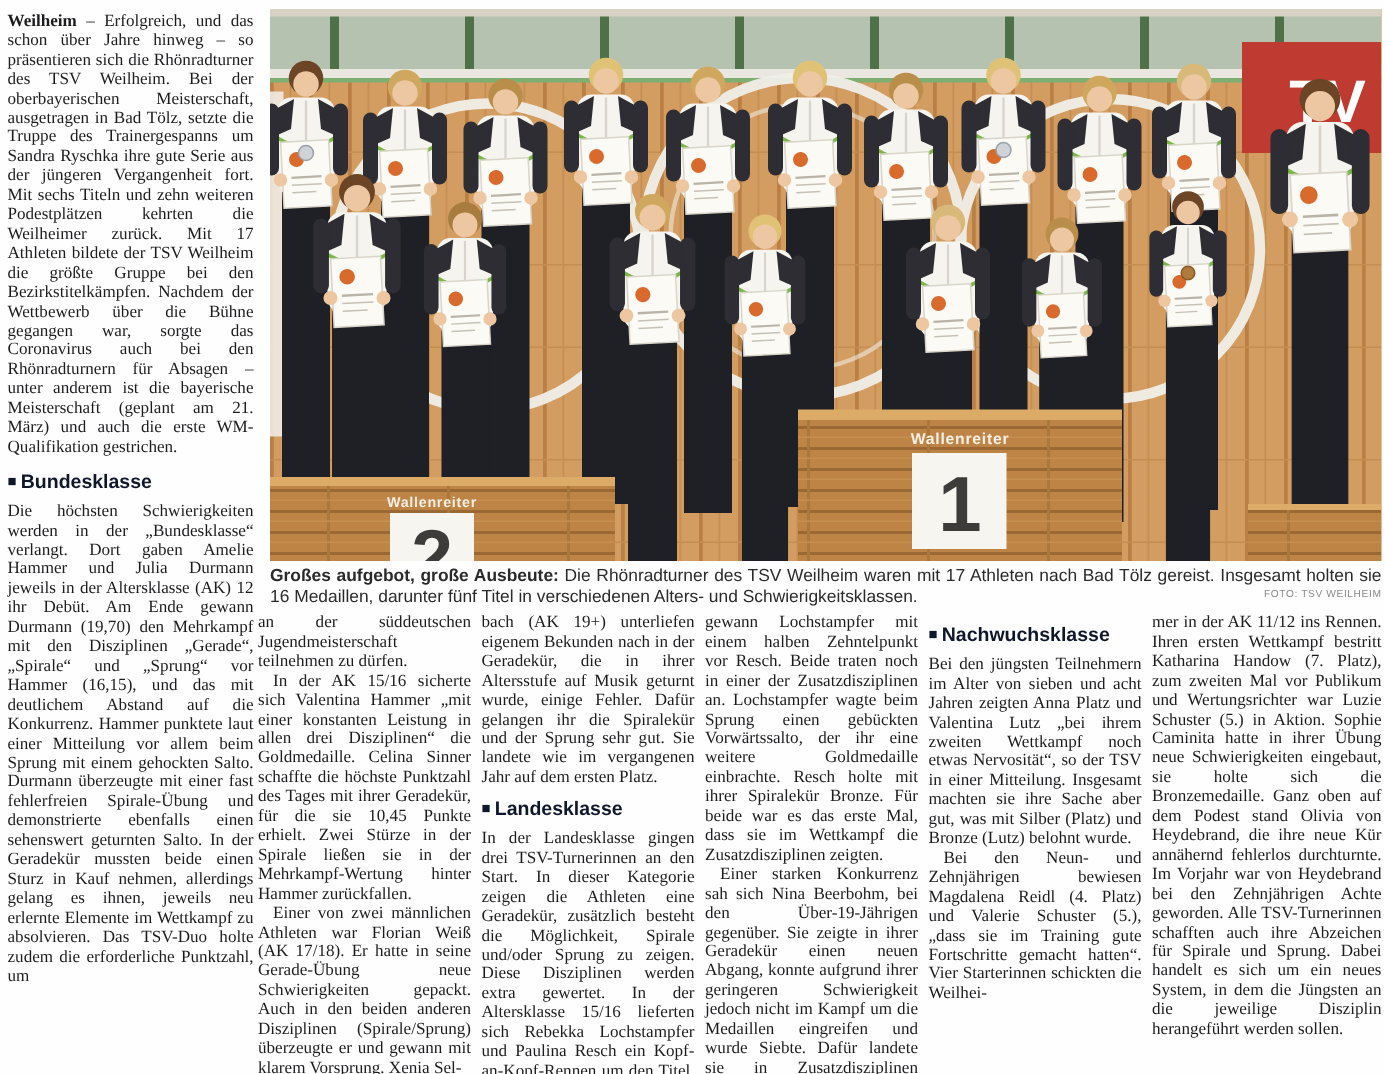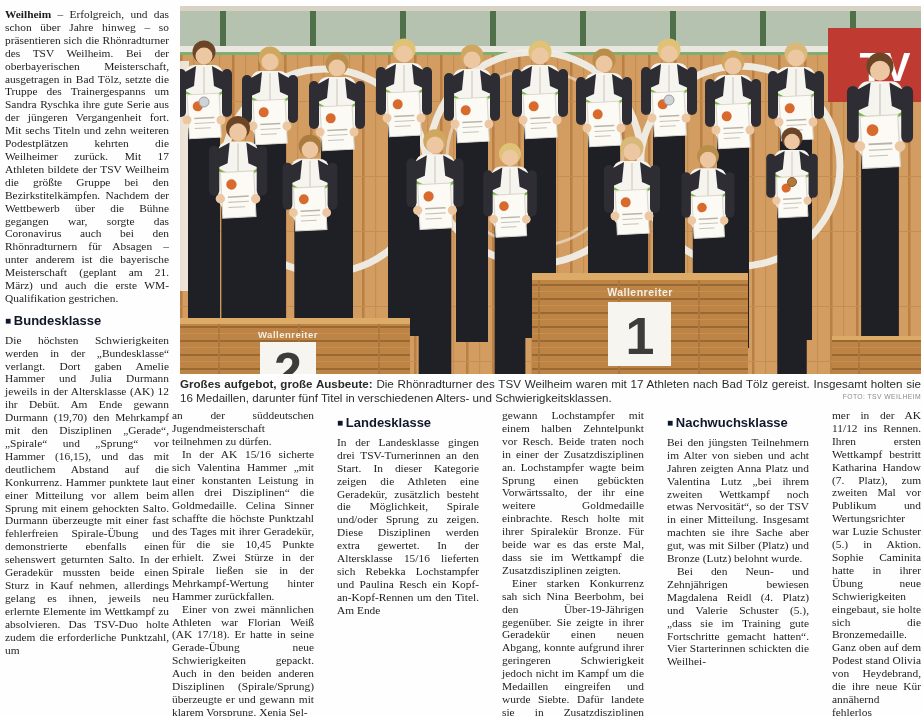--- a/index.html
+++ b/index.html
@@ -21,21 +21,21 @@
   .photo svg{display:block;}
   
   .caption{position:absolute;left:180px;top:377px;width:741px;height:28px;
            font-family:"Liberation Sans",sans-serif;font-size:11.6px;line-height:13.8px;
            color:#2a2a2a;text-align:justify;}
   .caption .capbold{font-weight:bold;}
   .credit{position:absolute;right:0;bottom:1px;font-size:6.8px;color:#8a8a8a;
           letter-spacing:0.4px;background:#fefefe;padding-left:6px;}
   
   .cols{position:absolute;left:172px;top:409px;width:749px;height:307px;
-        display:flex;gap:23px;}
+        display:flex;gap:7px;}
   .cols .col{width:142px;flex:0 0 142px;}
   .cols .col:last-child{flex:1 1 auto;}
   .cols .sec{margin:8px 0 5px 0;}
 </style>
 </head>
 <body>
 
 <div class="page">
 
   <div class="col1 bodytext">
@@ -172,20 +172,21 @@
     <span class="credit">FOTO: TSV WEILHEIM</span>
   </div>
 
   <div class="cols bodytext">
     <div class="col">
       <p>an der süddeutschen Jugendmeisterschaft teilnehmen zu dürfen.</p>
       <p class="ind">In der AK 15/16 sicherte sich Valentina Hammer „mit einer konstanten Leistung in allen drei Disziplinen“ die Goldmedaille. Celina Sinner schaffte die höchste Punktzahl des Tages mit ihrer Geradekür, für die sie 10,45 Punkte erhielt. Zwei Stürze in der Spirale ließen sie in der Mehrkampf-Wertung hinter Hammer zurückfallen.</p>
       <p class="ind">Einer von zwei männlichen Athleten war Florian Weiß (AK 17/18). Er hatte in seine Gerade-Übung neue Schwierigkeiten gepackt. Auch in den beiden anderen Disziplinen (Spirale/Sprung) überzeugte er und gewann mit klarem Vorsprung. Xenia Sel-</p>
     </div>
     <div class="col">
+      <p>bach (AK 19+) unterliefen eigenem Bekunden nach in der Geradekür, die in ihrer Altersstufe auf Musik geturnt wurde, einige Fehler. Dafür gelangen ihr die Spiralekür und der Sprung sehr gut. Sie landete wie im vergangenen Jahr auf dem ersten Platz.</p>
       <div class="sec"><span>Landesklasse</span></div>
       <p>In der Landesklasse gingen drei TSV-Turnerinnen an den Start. In dieser Kategorie zeigen die Athleten eine Geradekür, zusätzlich besteht die Möglichkeit, Spirale und/oder Sprung zu zeigen. Diese Disziplinen werden extra gewertet. In der Altersklasse 15/16 lieferten sich Rebekka Lochstampfer und Paulina Resch ein Kopf-an-Kopf-Rennen um den Titel. Am Ende</p>
     </div>
     <div class="col">
       <p>gewann Lochstampfer mit einem halben Zehntelpunkt vor Resch. Beide traten noch in einer der Zusatzdisziplinen an. Lochstampfer wagte beim Sprung einen gebückten Vorwärtssalto, der ihr eine weitere Goldmedaille einbrachte. Resch holte mit ihrer Spiralekür Bronze. Für beide war es das erste Mal, dass sie im Wettkampf die Zusatzdisziplinen zeigten.</p>
       <p class="ind">Einer starken Konkurrenz sah sich Nina Beerbohm, bei den Über-19-Jährigen gegenüber. Sie zeigte in ihrer Geradekür einen neuen Abgang, konnte aufgrund ihrer geringeren Schwierigkeit jedoch nicht im Kampf um die Medaillen eingreifen und wurde Siebte. Dafür landete sie in Zusatzdisziplinen jeweils auf</p>
     </div>
     <div class="col">
       <div class="sec"><span>Nachwuchsklasse</span></div>
       <p>Bei den jüngsten Teilnehmern im Alter von sieben und acht Jahren zeigten Anna Platz und Valentina Lutz „bei ihrem zweiten Wettkampf noch etwas Nervosität“, so der TSV in einer Mitteilung. Insgesamt machten sie ihre Sache aber gut, was mit Silber (Platz) und Bronze (Lutz) belohnt wurde.</p>

